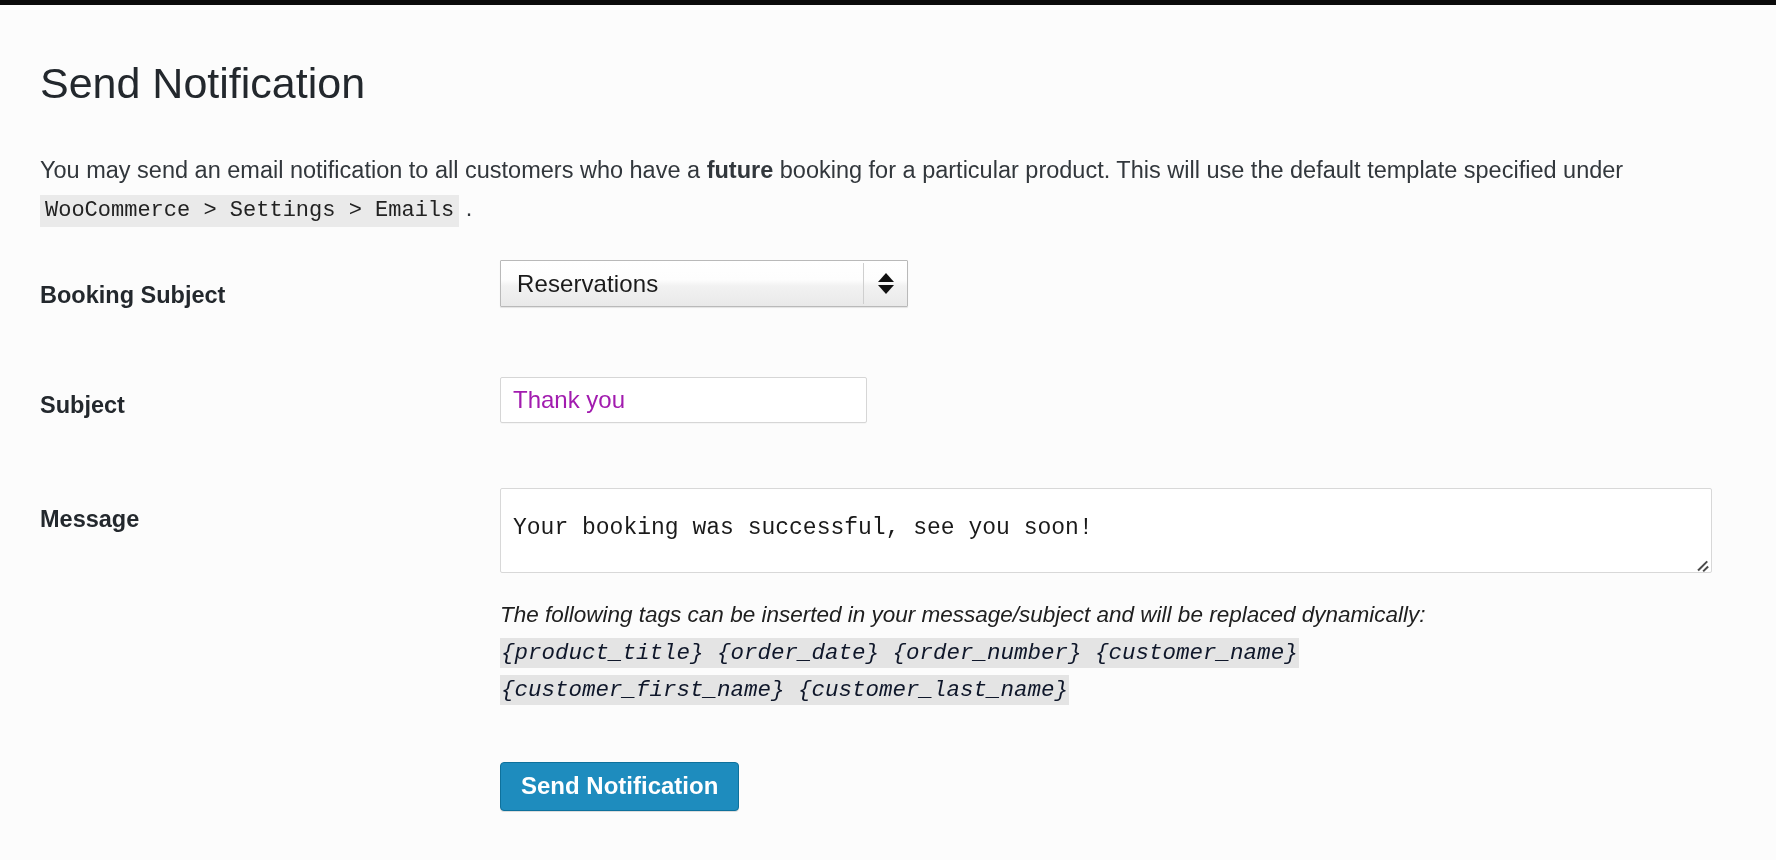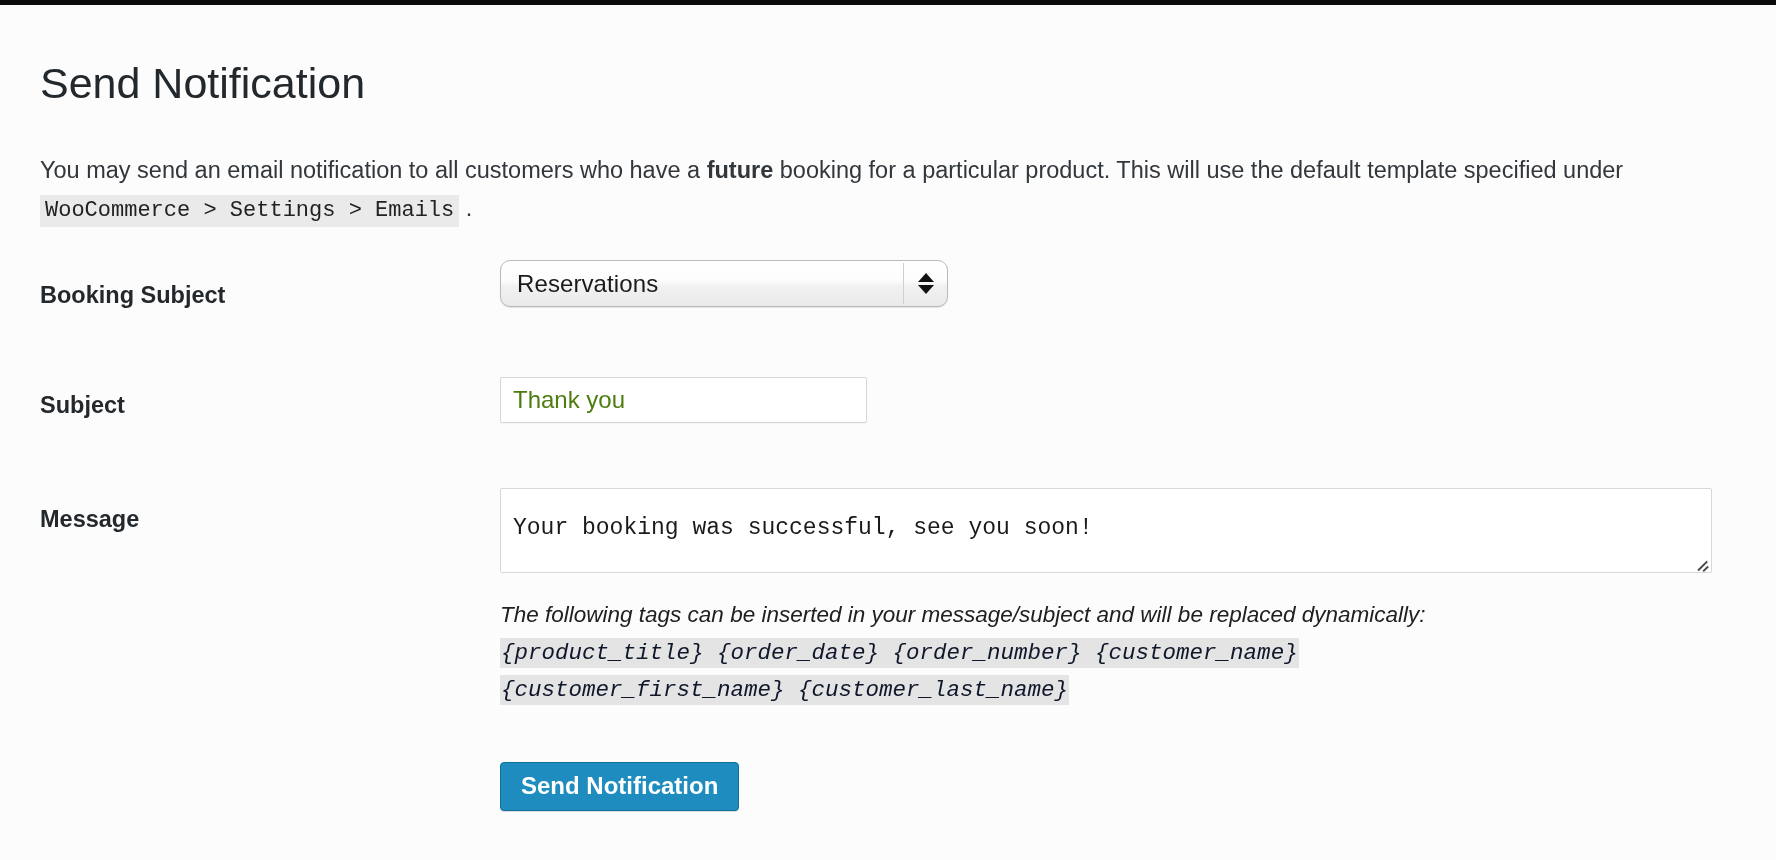--- a/index.html
+++ b/index.html
@@ -103,25 +103,25 @@
   
   .select-wrap {
     position: relative;
     width: 408px;
     height: 47px;
   }
   .select-box {
     position: absolute;
     left: 0;
     top: 0;
-    width: 448px;
+    width: 408px;
     height: 47px;
     box-sizing: border-box;
     border: 1px solid #b9b9b9;
-    border-radius: 10px;
+    border-radius: 1px;
     background: linear-gradient(to bottom, #ffffff 0%, #fdfdfd 42%, #f2f2f2 55%, #e9e9e9 100%);
     box-shadow: 0 1px 1px rgba(0,0,0,0.10), inset 0 1px 0 #ffffff;
     display: flex;
     align-items: center;
   }
   .select-value {
     font-size: 24px;
     color: #1a1a1a;
     padding-left: 16px;
     letter-spacing: 0.1px;
@@ -168,21 +168,21 @@
 
   .text-input {
     width: 367px;
     height: 46px;
     box-sizing: border-box;
     border: 1px solid #d6d6d6;
     border-radius: 2px;
     background: #ffffff;
     font-family: "Liberation Sans", sans-serif;
     font-size: 24px;
-    color: #4d7c0f;
+    color: #a21caf;
     padding: 0 12px;
     outline: none;
     box-shadow: 0 1px 1px rgba(0,0,0,0.03);
   }
 
   
   #row-message { top: 483px; }
   #row-message .row-label { top: 18px; }
   #row-message .row-field { top: 0px; }
 

